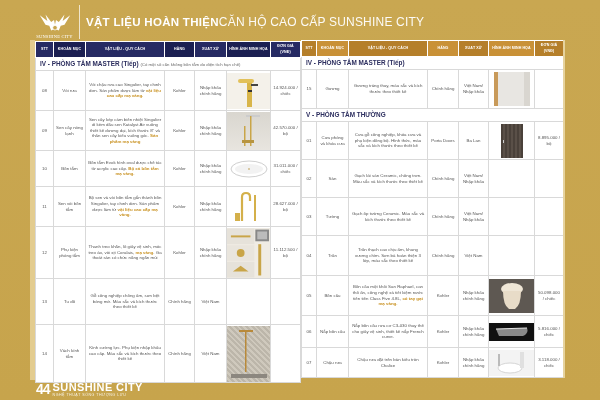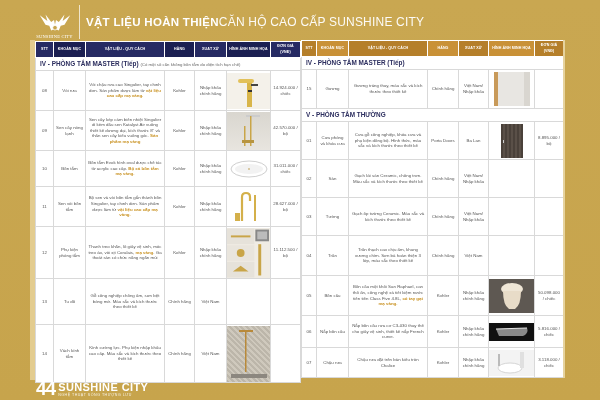--- a/index.html
+++ b/index.html
@@ -26,21 +26,21 @@
   .gold { color: #c8901e; font-weight: bold; }
   td.img { padding: 0; }
   .imgbox { width: 100%; height: 100%; display: flex; align-items: center; justify-content: center; }
 
   .left-table { left: 35px; top: 41px; width: 265px; }
   .right-table { left: 301px; top: 40px; width: 262px; }
   .left-bar { position: absolute; left: 30px; top: 40px; width: 5px; height: 340px; background: #e3cc8f; }
   .right-shadow { position: absolute; left: 563px; top: 40px; width: 2px; height: 338px; background: #e6d39e; }
 
   .footer { position: absolute; left: 36px; top: 380px; display: flex; align-items: flex-end; }
-  .page-num { color: #fff; font-size: 19px; font-weight: bold; line-height: 18px; letter-spacing: -1px; }
+  .page-num { color: #fff; font-size: 14px; font-weight: bold; line-height: 18px; letter-spacing: -1px; }
   .brand { display: flex; flex-direction: column; margin-left: 3px; }
   .brand-name { color: #fff; font-size: 11px; font-weight: bold; line-height: 11px; letter-spacing: 0.4px; }
   .brand-tag { color: #fff; font-size: 3.6px; line-height: 5px; opacity: 0.85; letter-spacing: 0.5px; }
 </style>
 </head>
 <body>
 
 <div class="page">
 
   <div class="header">

